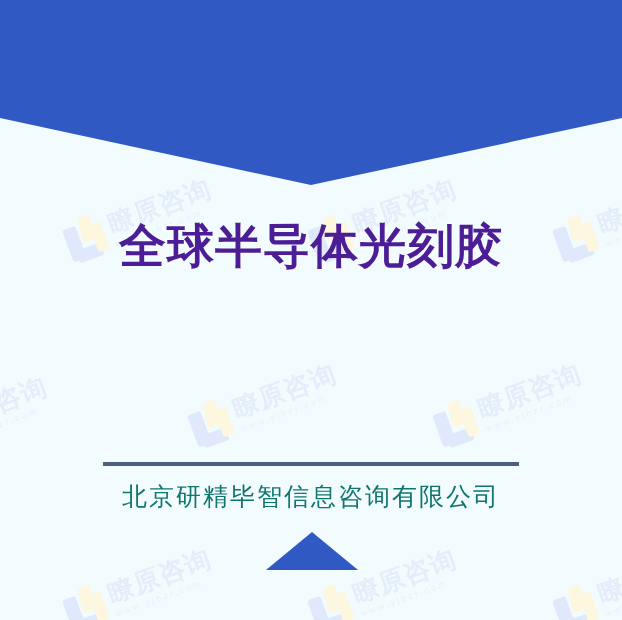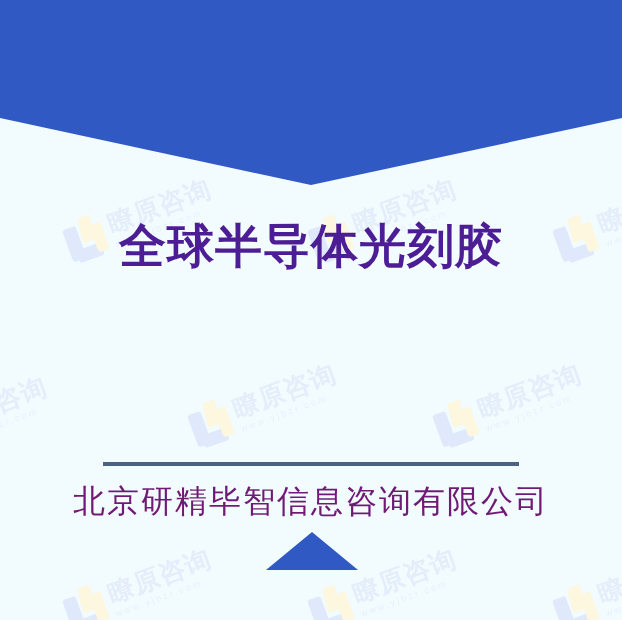--- a/index.html
+++ b/index.html
@@ -163,23 +163,23 @@
     z-index: 3;
     text-align: center;
   }
   #publisher-rule {
     width: 416px;
     height: 4px;
     background: #4a6184;
     margin: 0 auto 14px auto;
   }
   #publisher-name {
-    font-size: 32px;
+    font-size: 25px;
     font-weight: normal;
-    color: #701a75;
+    color: #0f766e;
     letter-spacing: 2px;
     font-family: "Liberation Serif", "DejaVu Serif", serif;
   }
 
   
   #bottom-arrow {
     position: absolute;
     left: 266px;
     top: 532px;
     width: 92px;

